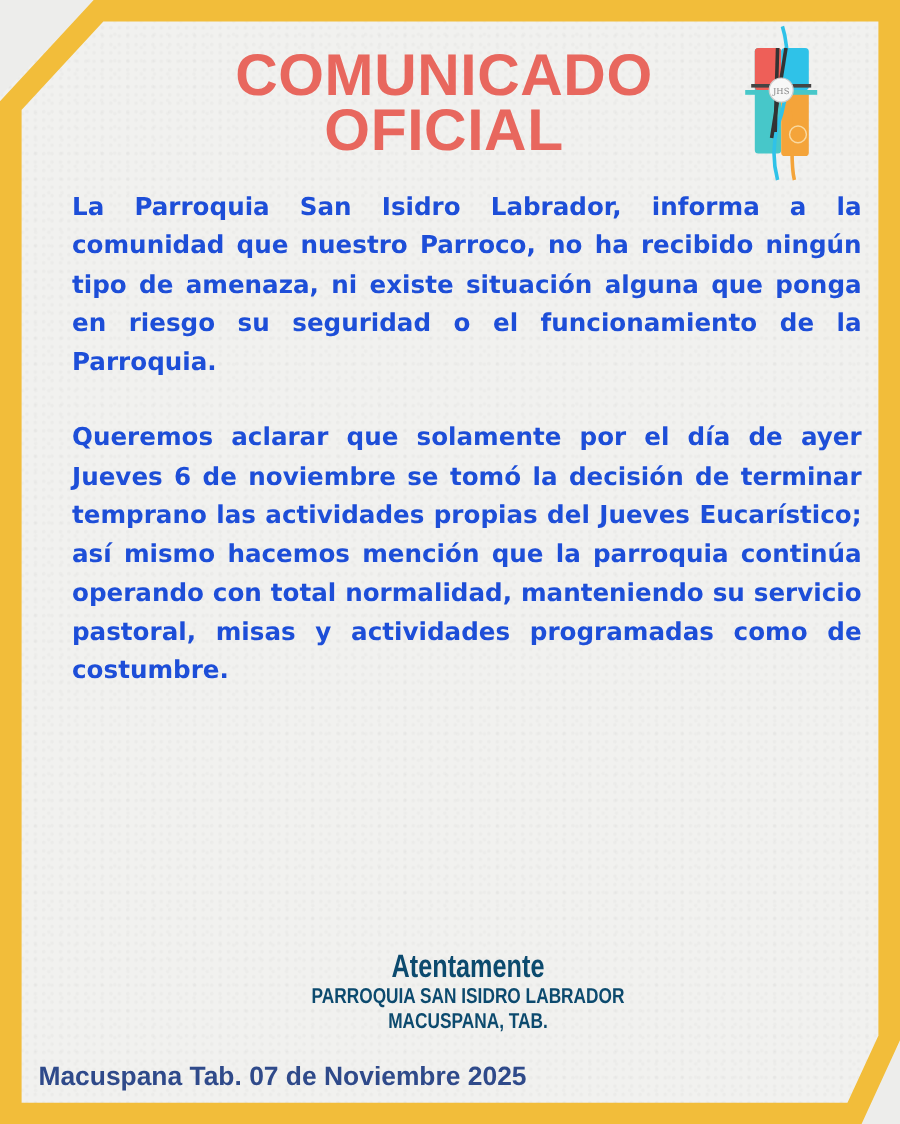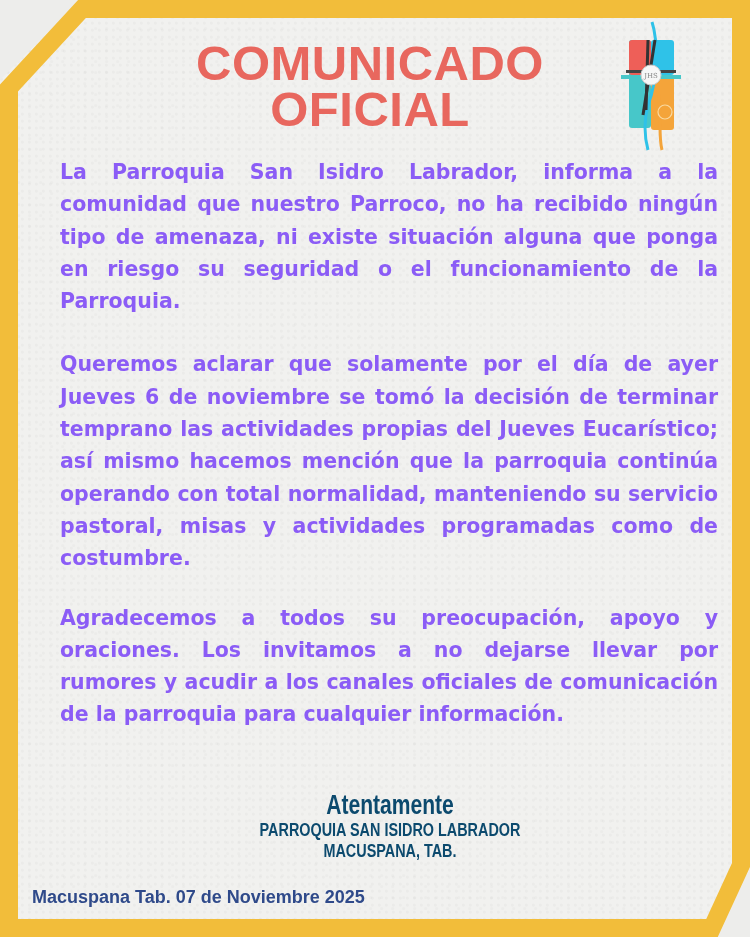--- a/index.html
+++ b/index.html
@@ -20,37 +20,37 @@
   .title {
     position: absolute; left: 130px; width: 480px; top: 40px;
     text-align: center; color: #E8675E;
     font-family: "Liberation Sans", sans-serif; font-weight: bold;
     font-size: 49px; line-height: 46px; letter-spacing: 0.5px;
   }
   .title span { display: block; }
   .logo { position: absolute; left: 618px; top: 20px; width: 66px; height: 132px; }
   .body-text {
     position: absolute; left: 60px; width: 658px; top: 156px;
-    color: #8b5cf6; font-family: "DejaVu Sans", sans-serif; font-weight: bold;
+    color: #1d4ed8; font-family: "DejaVu Sans", sans-serif; font-weight: bold;
     font-size: 20.5px; line-height: 32.3px;
   }
   .body-text p { margin: 0 0 31px 0; text-align: justify; text-align-last: left; }
   .body-text p.par3 { margin-top: -4px; }
   .sign {
     position: absolute; left: 180px; width: 420px; top: 790px;
     text-align: center; color: #0c4a6e;
     font-family: "Liberation Sans", sans-serif; font-weight: bold;
   }
   .sign .closing { font-size: 27px; line-height: 30px; transform: scaleX(0.78); letter-spacing: 0; }
   .sign .org { font-size: 18px; line-height: 21px; transform: scaleX(0.8); }
   .sign div { transform-origin: center; }
   .date-line {
     position: absolute; left: 32px; top: 886px;
     color: #2F4A8A; font-family: "Liberation Sans", sans-serif; font-weight: bold;
-    font-size: 18px; line-height: 22px;
+    font-size: 22px; line-height: 22px;
   }
 </style>
 </head>
 <body>
 
 <div class="panel"></div>
 
 <svg class="frame" viewBox="0 0 750 937" width="750" height="937">
 
   <path d="M0 0 H80 L0 80 Z" fill="#EDEDEB"></path>
@@ -76,21 +76,20 @@
   <path d="M37 20 L25 95" stroke="#333" stroke-width="3"></path>
   <path d="M40 70 C44 95 40 115 44 130" stroke="#F4A43A" stroke-width="3" fill="none"></path>
   <circle cx="33" cy="55" r="10" fill="#F7F7F7" stroke="#CCC" stroke-width="1"></circle>
   <text x="33" y="58" text-anchor="middle" font-size="7" fill="#888" font-family="DejaVu Serif, serif">JHS</text>
   <circle cx="47" cy="92" r="7" fill="none" stroke="#F9D9A0" stroke-width="1.2"></circle>
 </svg>
 
 <div class="body-text">
   <p>La Parroquia San Isidro Labrador, informa a la comunidad que  nuestro  Parroco, no ha recibido ningún tipo de amenaza, ni existe situación alguna que ponga en riesgo su seguridad o el funcionamiento de la Parroquia.</p>
   <p>Queremos aclarar que solamente por el día de ayer Jueves 6 de noviembre se tomó la decisión de terminar temprano las actividades propias del Jueves Eucarístico; así mismo hacemos mención que la parroquia continúa operando con total normalidad, manteniendo su servicio pastoral, misas y actividades programadas como de costumbre.</p>
-  <p class="par3">Agradecemos a todos su preocupación, apoyo y oraciones. Los invitamos a no dejarse llevar por rumores y  acudir a los canales oficiales de comunicación de la parroquia para cualquier información.</p>
 </div>
 
 <div class="sign">
   <div class="closing">Atentamente</div>
   <div class="org">PARROQUIA SAN ISIDRO LABRADOR</div>
   <div class="org">MACUSPANA, TAB.</div>
 </div>
 
 <div class="date-line">Macuspana Tab. 07 de Noviembre 2025</div>
 

